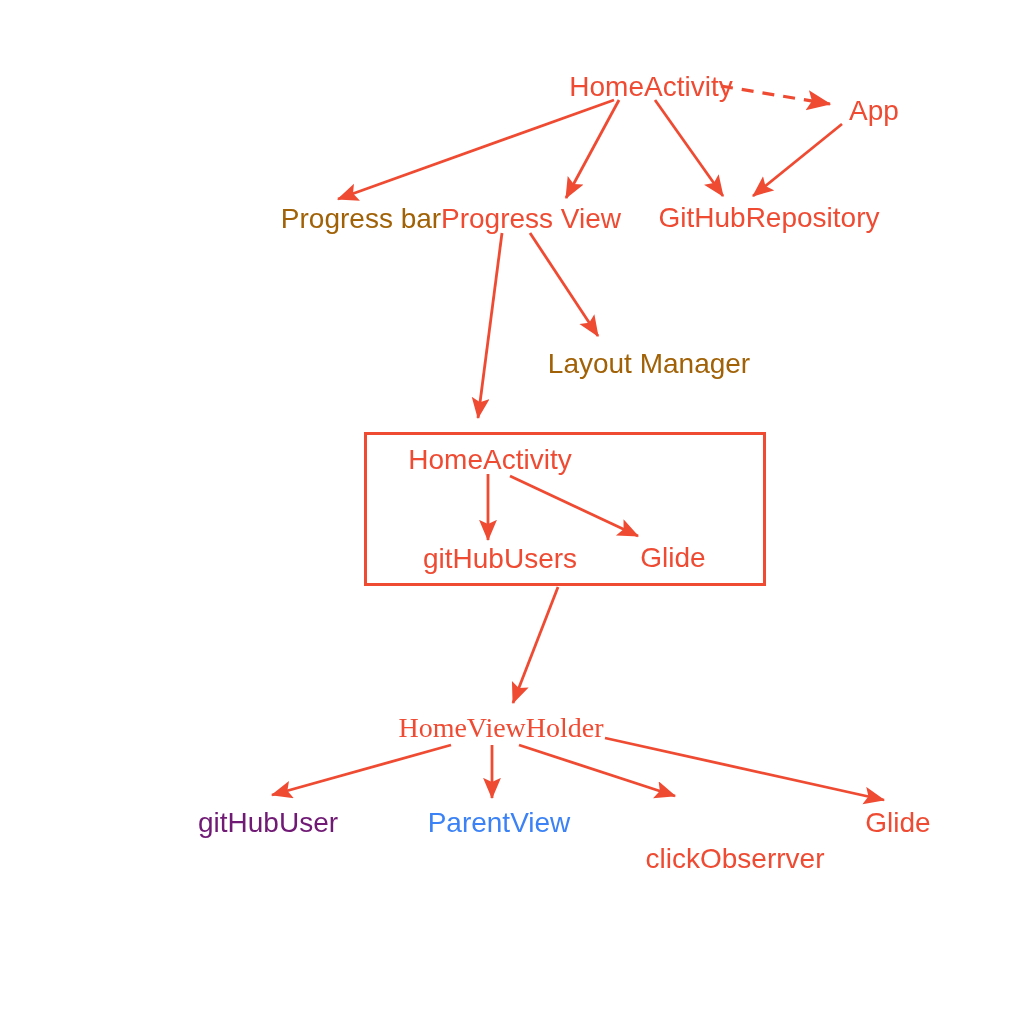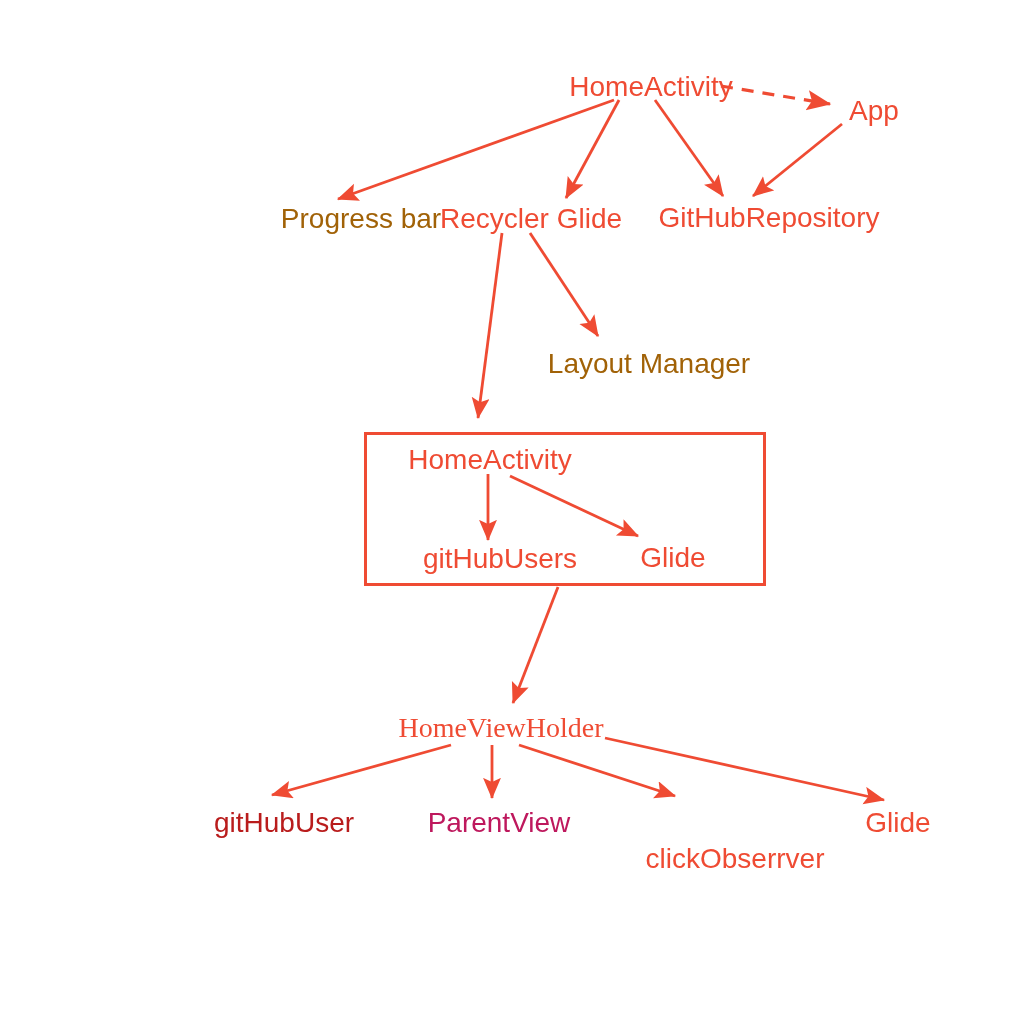--- a/index.html
+++ b/index.html
@@ -70,26 +70,26 @@
         <line x1="605" y1="738" x2="884" y2="800" stroke="#EF4B33" stroke-width="2.8" stroke-linecap="butt" marker-end="url(#arrowhead)"></line>
       </g>
   </svg>
 
   <div class="group-box" id="group-box" aria-label="HomeAdapter group" style="left: 364px; top: 432px; width: 402px; height: 154px; border-color: rgb(239, 75, 51);"></div>
 
   <div id="nodes-layer">
       <div class="node-label" style="left: 651px; top: 87px; color: rgb(239, 75, 51);">HomeActivity</div>
       <div class="node-label" style="left: 858px; top: 111px; color: rgb(239, 75, 51); margin-left: 16px;">App</div>
       <div class="node-label" style="left: 361px; top: 219px; color: #a16207;">Progress bar</div>
-      <div class="node-label" style="left: 531px; top: 219px; color: rgb(239, 75, 51);">Recycler Glide</div>
+      <div class="node-label" style="left: 531px; top: 219px; color: rgb(239, 75, 51);">Progress View</div>
       <div class="node-label" style="left: 769px; top: 218px; color: rgb(239, 75, 51);">GitHubRepository</div>
       <div class="node-label" style="left: 649px; top: 364px; color: #a16207;">Layout Manager</div>
       <div class="node-label" style="left: 490px; top: 460px; color: rgb(239, 75, 51);">HomeActivity</div>
       <div class="node-label" style="left: 500px; top: 559px; color: rgb(239, 75, 51);">gitHubUsers</div>
       <div class="node-label" style="left: 673px; top: 558px; color: rgb(239, 75, 51);">Glide</div>
       <div class="node-label" style="left: 501px; top: 728px; color: rgb(239, 75, 51); font-family: Liberation Serif, serif;">HomeViewHolder</div>
-      <div class="node-label" style="left: 284px; top: 823px; color: #b91c1c;">gitHubUser</div>
-      <div class="node-label" style="left: 499px; top: 823px; color: #be185d;">ParentView</div>
+      <div class="node-label" style="left: 268px; top: 823px; color: #701a75;">gitHubUser</div>
+      <div class="node-label" style="left: 499px; top: 823px; color: #3b82f6;">ParentView</div>
       <div class="node-label" style="left: 735px; top: 823px; color: rgb(239, 75, 51); margin-top: 36px;">clickObserrver</div>
       <div class="node-label" style="left: 898px; top: 823px; color: rgb(239, 75, 51);">Glide</div>
     </div>
 
 </div>
 
 </body></html>

